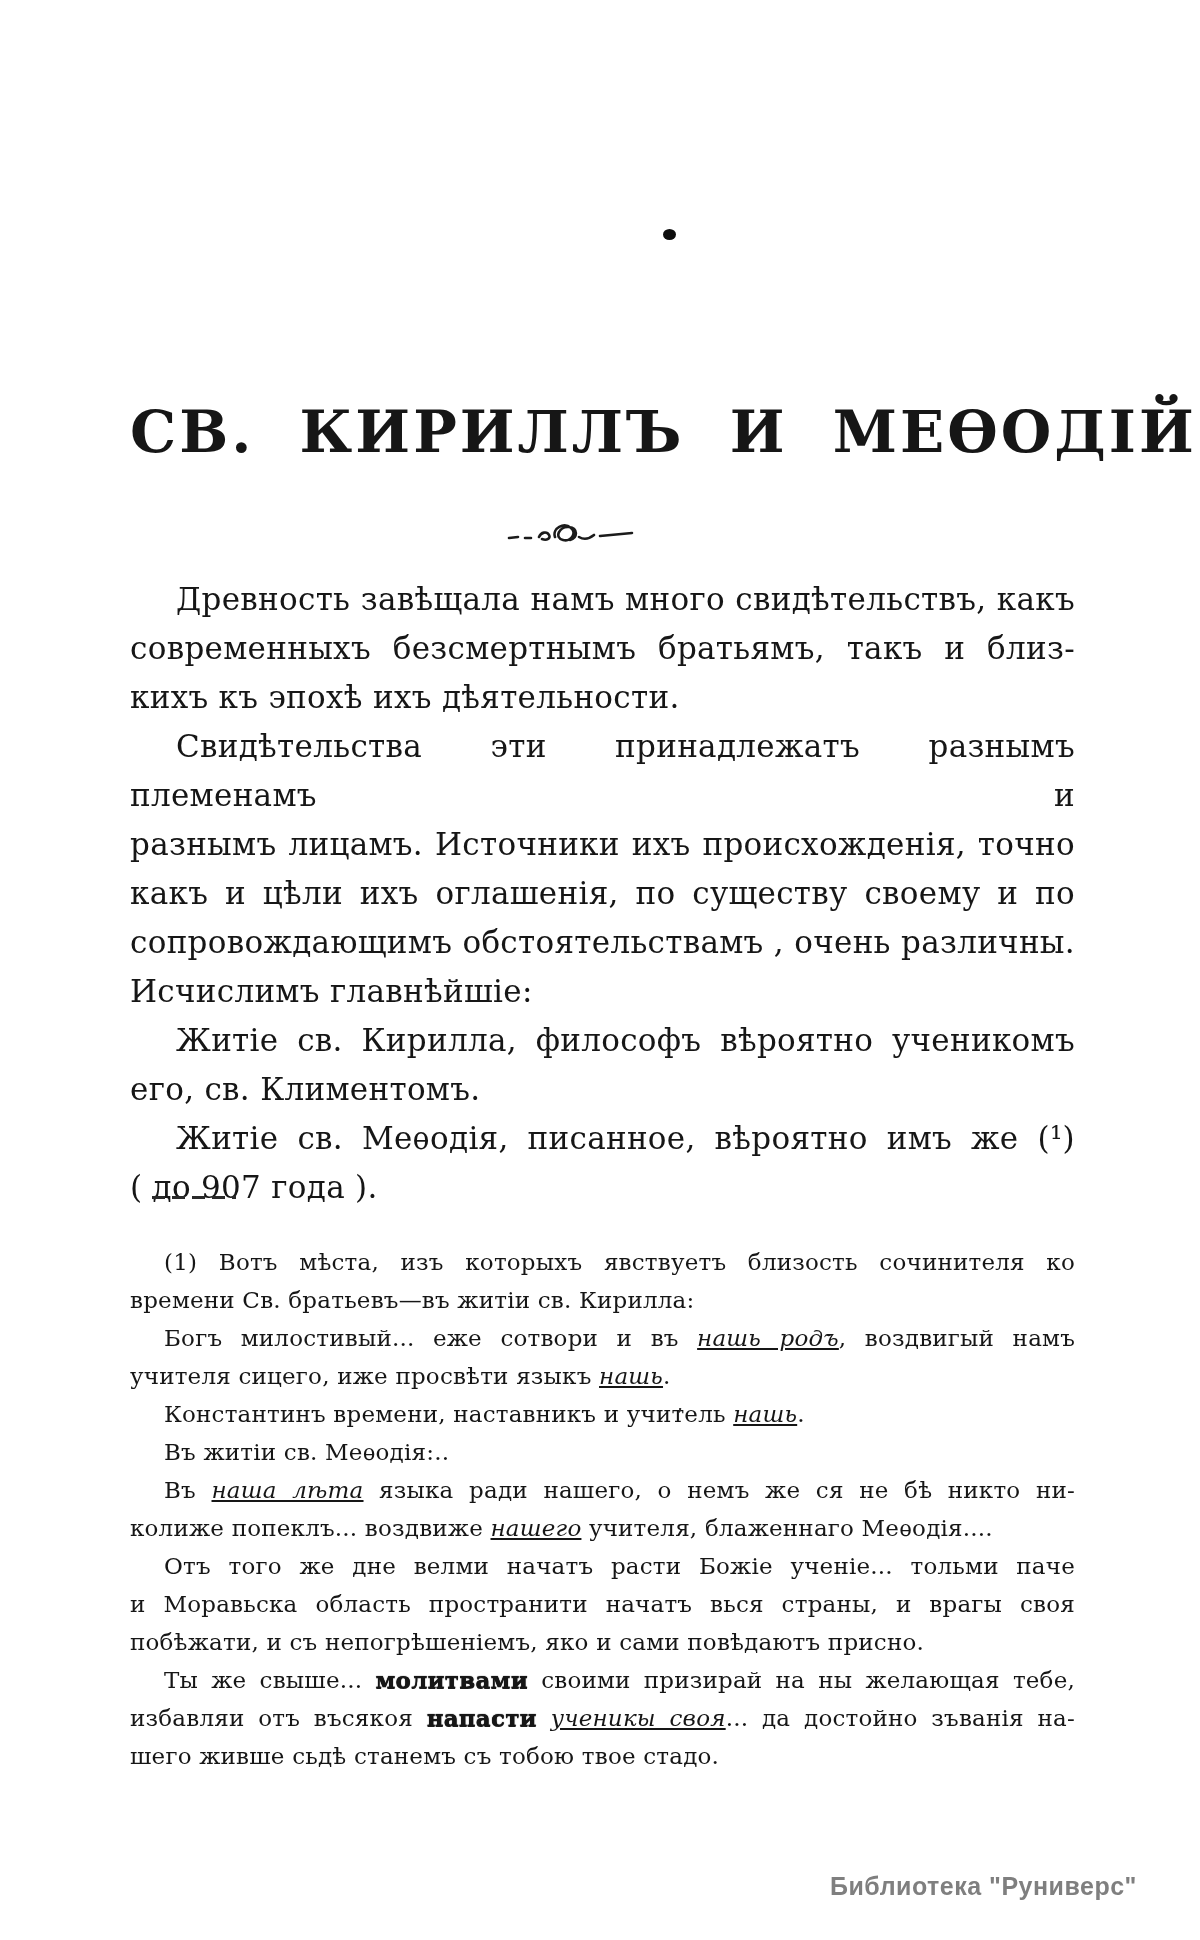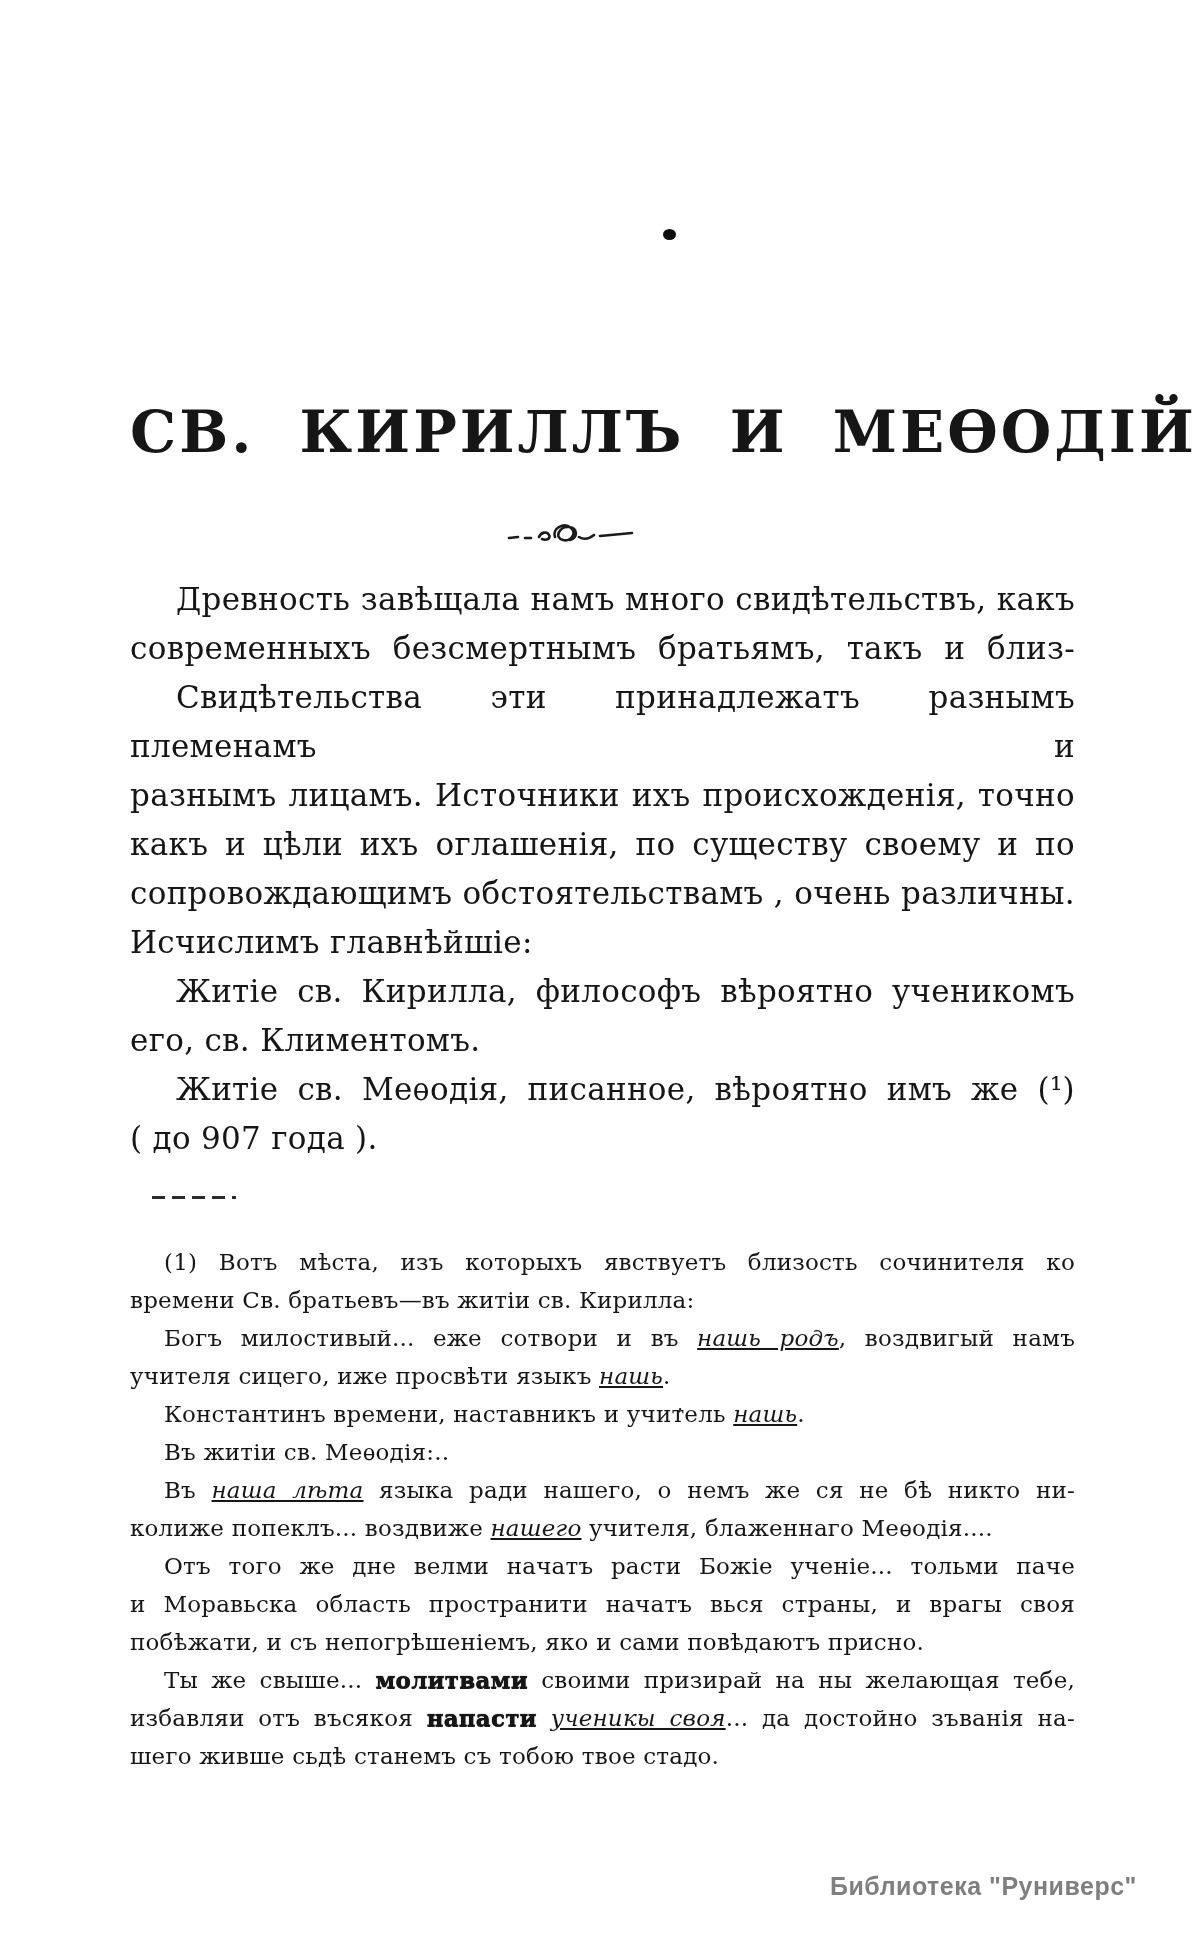--- a/index.html
+++ b/index.html
@@ -70,20 +70,21 @@
 
   <svg class="ornament" viewBox="0 0 200 30">
     <path d="M4 18 l9 -1 m7 1 l6 0 m8 -1 c2 -5 8 -6 10 -2 c2 3 -2 6 -7 4
              m13 -2 c-3 -9 9 -15 16 -9 c6 5 0 14 -8 12 c-9 -2 -4 -14 6 -13
              c9 1 9 11 1 13 m9 -3 c5 3 10 2 15 -2 m6 1 l32 -3" fill="none" stroke="#1b1b1b" stroke-width="2.6" stroke-linecap="round"></path>
   </svg>
 
   <div class="body-text">
     <div class="ln j ind">Древность завѣщала намъ много свидѣтельствъ, какъ</div>
     <div class="ln j">современныхъ безсмертнымъ братьямъ, такъ и близ-</div>
+    <div class="ln l">кихъ къ эпохѣ ихъ дѣятельности.</div>
     <div class="ln j ind">Свидѣтельства эти принадлежатъ разнымъ племенамъ и</div>
     <div class="ln j">разнымъ лицамъ. Источники ихъ происхожденія, точно</div>
     <div class="ln j">какъ и цѣли ихъ оглашенія, по существу своему и по</div>
     <div class="ln j">сопровождающимъ обстоятельствамъ , очень различны.</div>
     <div class="ln l">Исчислимъ главнѣйшіе:</div>
     <div class="ln j ind">Житіе св. Кирилла, философъ вѣроятно ученикомъ</div>
     <div class="ln l">его, св. Климентомъ.</div>
     <div class="ln j ind">Житіе св. Меѳодія, писанное, вѣроятно имъ же (¹)</div>
     <div class="ln l">( до 907 года ).</div>
   </div>

